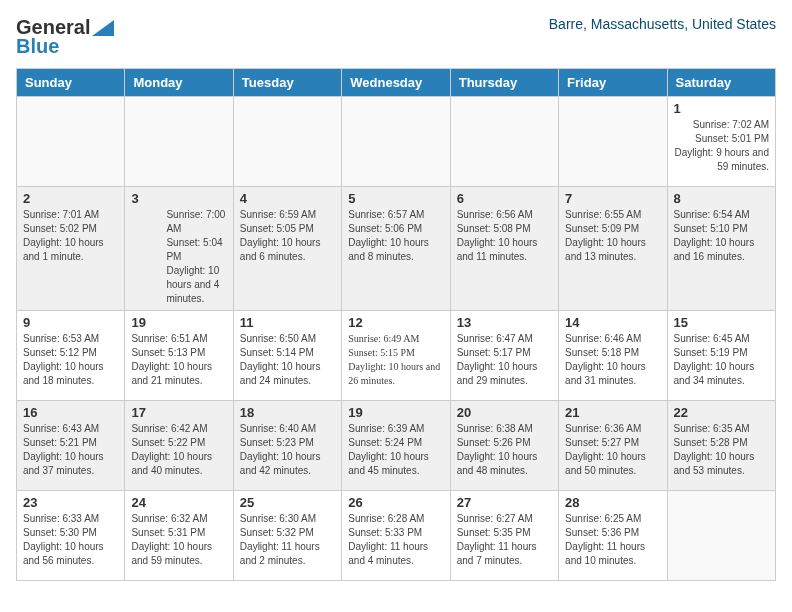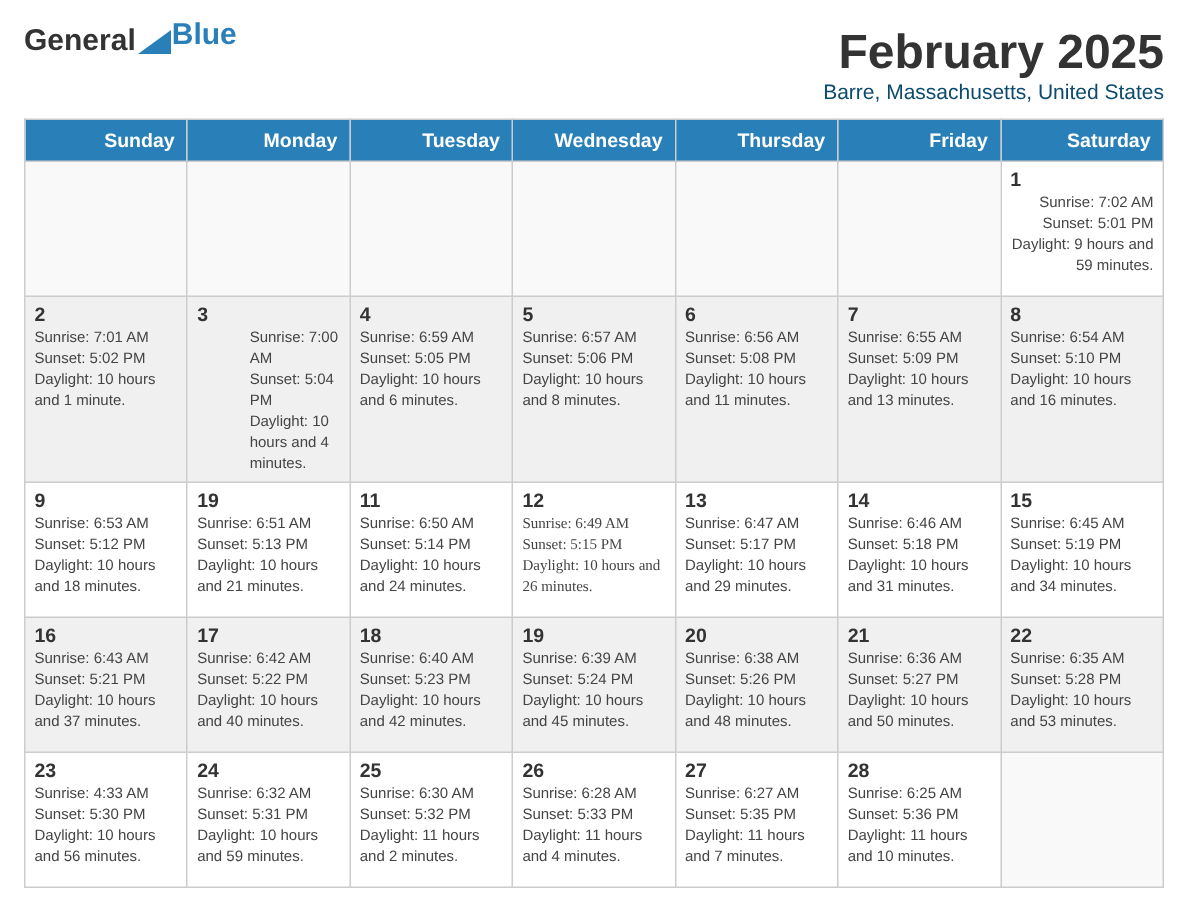--- a/index.html
+++ b/index.html
@@ -11,21 +11,21 @@
       padding: 16px;
     }
     .header-section {
       display: flex;
       justify-content: space-between;
       align-items: flex-start;
       margin-bottom: 10px;
     }
     .logo {
       display: flex;
-      flex-direction: row;
+      flex-direction: column;
       align-items: flex-start;
       justify-content: space-between;
     }
     .title-section {
       text-align: right;
     }
     .month-title {
       font-size: 32px;
       font-weight: bold;
       color: #333;
@@ -35,21 +35,21 @@
       color: #0c4a6e;
     }
     .calendar {
       width: 100%;
       border-collapse: collapse;
       border: 1px solid #ccc;
     }
     .calendar th {
       background-color: #2980b9;
       color: white;
-      text-align: right;
+      text-align: left;
       padding: 6px 8px;
       font-size: 13px;
       border: 1px solid #ccc;
     }
     .calendar td {
       vertical-align: top;
       border: 1px solid #ccc;
       padding: 4px 6px;
       width: 108px;
       height: 90px;
@@ -81,21 +81,20 @@
   <div class="logo">
     <div style="display:flex; align-items:center; gap:2px;">
       <span style="font-size:20px; font-weight:bold; color:#333;">General</span>
       <svg width="22" height="16" viewBox="0 0 22 16">
         <polygon points="0,16 22,0 22,16" fill="#2980b9"></polygon>
       </svg>
     </div>
     <span style="font-size:20px; font-weight:bold; color:#2980b9; margin-top:-4px;">Blue</span>
   </div>
   <div class="title-section">
-    <div class="month-title">February 2025</div>
     <div class="location-title">Barre, Massachusetts, United States</div>
   </div>
 </div>
 
 <table class="calendar">
   <thead>
     <tr>
     <th>Sunday</th>
         <th>Monday</th>
         <th>Tuesday</th>
@@ -248,21 +247,21 @@
         <td>
           <div class="day-number">22</div>
           <div class="day-info" style="white-space: pre-line;">Sunrise: 6:35 AM
 Sunset: 5:28 PM
 Daylight: 10 hours and 53 minutes.</div>
         </td>
       </tr>
       <tr>
         <td>
           <div class="day-number">23</div>
-          <div class="day-info" style="white-space: pre-line;">Sunrise: 4:33 AM
+          <div class="day-info" style="white-space: pre-line;">Sunrise: 6:33 AM
 Sunset: 5:30 PM
 Daylight: 10 hours and 56 minutes.</div>
         </td>
         <td>
           <div class="day-number">24</div>
           <div class="day-info" style="white-space: pre-line;">Sunrise: 6:32 AM
 Sunset: 5:31 PM
 Daylight: 10 hours and 59 minutes.</div>
         </td>
         <td>

